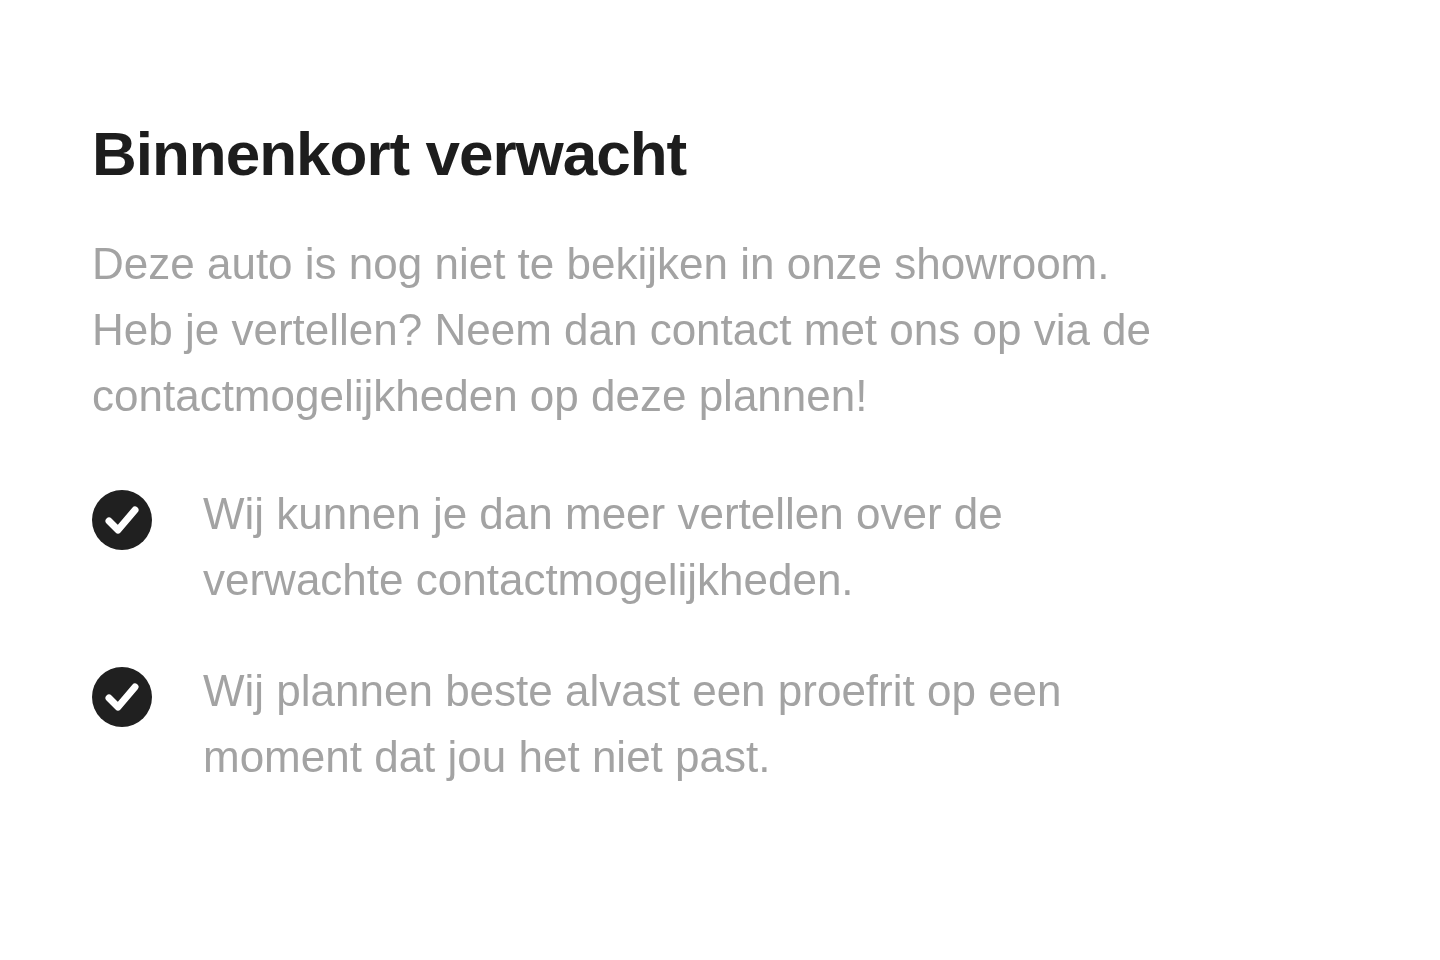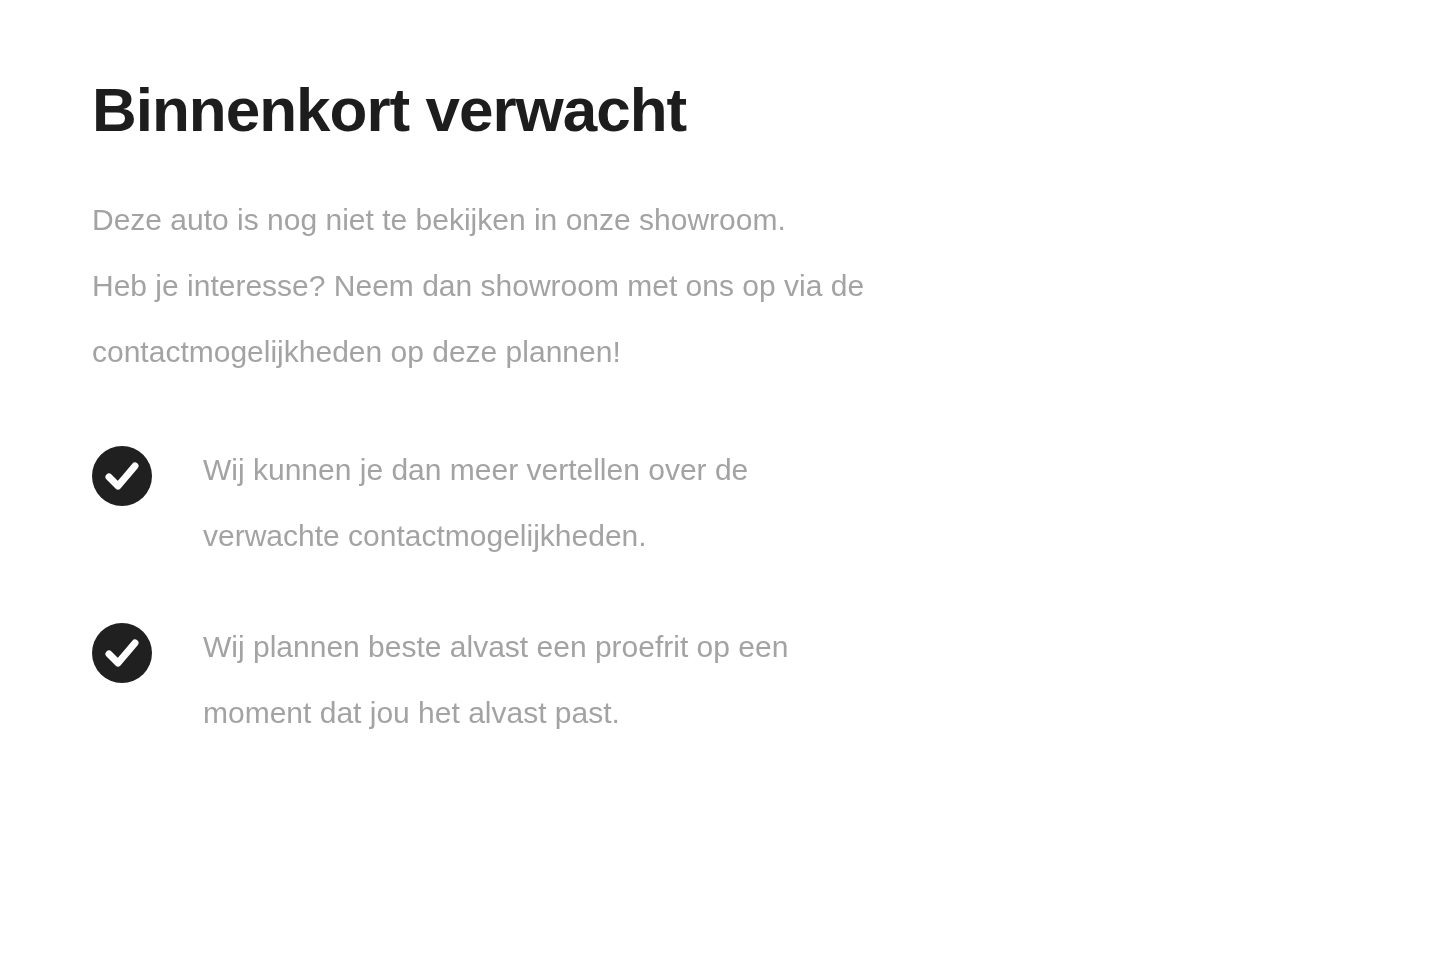--- a/index.html
+++ b/index.html
@@ -8,36 +8,37 @@
     background: #ffffff;
   }
   body {
     width: 1440px;
     height: 960px;
     overflow: hidden;
     font-family: "Liberation Sans", sans-serif;
   }
   .section {
     padding: 74px 4px 0 92px;
+    margin-top: 44px;
   }
   .section-title {
     margin: 0;
     font-size: 62px;
     line-height: 71px;
     font-weight: 700;
     letter-spacing: -1px;
     color: var(--heading, #1d1d1d);
     white-space: nowrap;
   }
   .intro {
     margin-top: 42px;
   }
   .text-line {
     display: block;
-    font-size: 30px;
+    font-size: 44px;
     line-height: 66px;
     font-weight: 400;
     color: var(--body-text, #a3a3a3);
     white-space: nowrap;
   }
   .bullets {
     list-style: none;
     margin: 52px 0 0 0;
     padding: 0;
     display: flex;
@@ -71,21 +72,21 @@
 </style>
 </head>
 <body style="background: rgb(255, 255, 255);">
 
 <div class="section">
 
   <h1 class="section-title">Binnenkort verwacht</h1>
 
   <div class="intro">
     <span class="text-line">Deze auto is nog niet te bekijken in onze showroom.</span>
-    <span class="text-line">Heb je interesse? Neem dan showroom met ons op via de</span>
+    <span class="text-line">Heb je vertellen? Neem dan contact met ons op via de</span>
     <span class="text-line">contactmogelijkheden op deze plannen!</span>
   </div>
 
   <ul class="bullets">
 
     <li class="bullet">
       <span class="icon-wrap">
         <svg width="60" height="60" viewBox="0 0 60 60" aria-hidden="true">
           <circle class="check-circle-bg" cx="30" cy="30" r="30"></circle>
           <path class="check-mark-stroke" d="M17 31 L26 40 L43 20"></path>
@@ -99,18 +100,18 @@
 
     <li class="bullet">
       <span class="icon-wrap">
         <svg width="60" height="60" viewBox="0 0 60 60" aria-hidden="true">
           <circle class="check-circle-bg" cx="30" cy="30" r="30"></circle>
           <path class="check-mark-stroke" d="M17 31 L26 40 L43 20"></path>
         </svg>
       </span>
       <span class="bullet-text">
         <span class="text-line">Wij plannen beste alvast een proefrit op een</span>
-        <span class="text-line">moment dat jou het alvast past.</span>
+        <span class="text-line">moment dat jou het niet past.</span>
       </span>
     </li>
 
   </ul>
 </div>
 
 </body></html>

